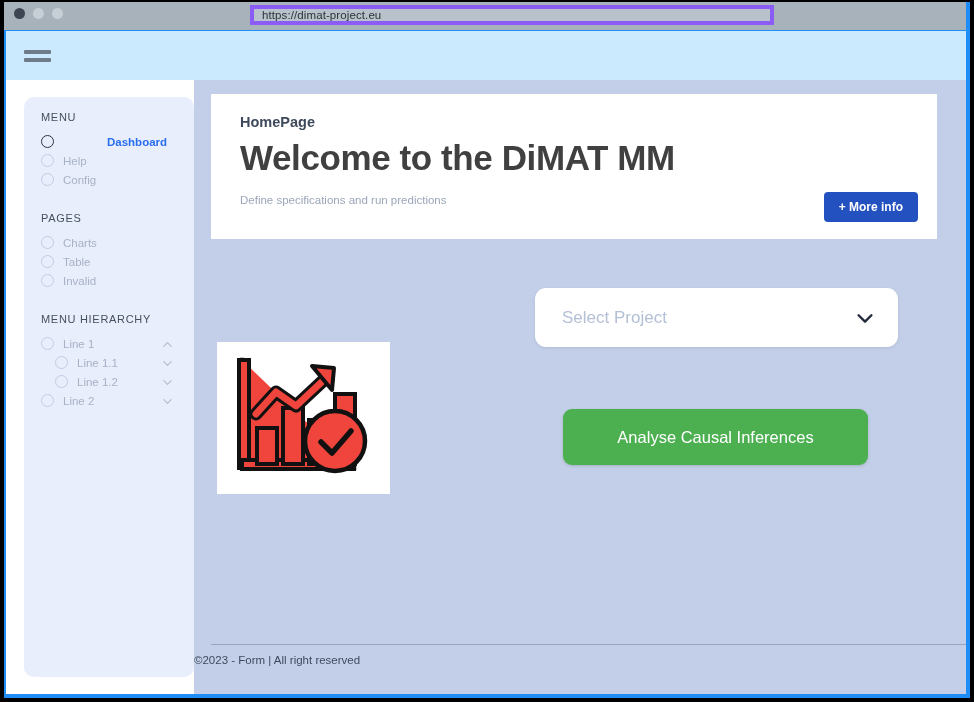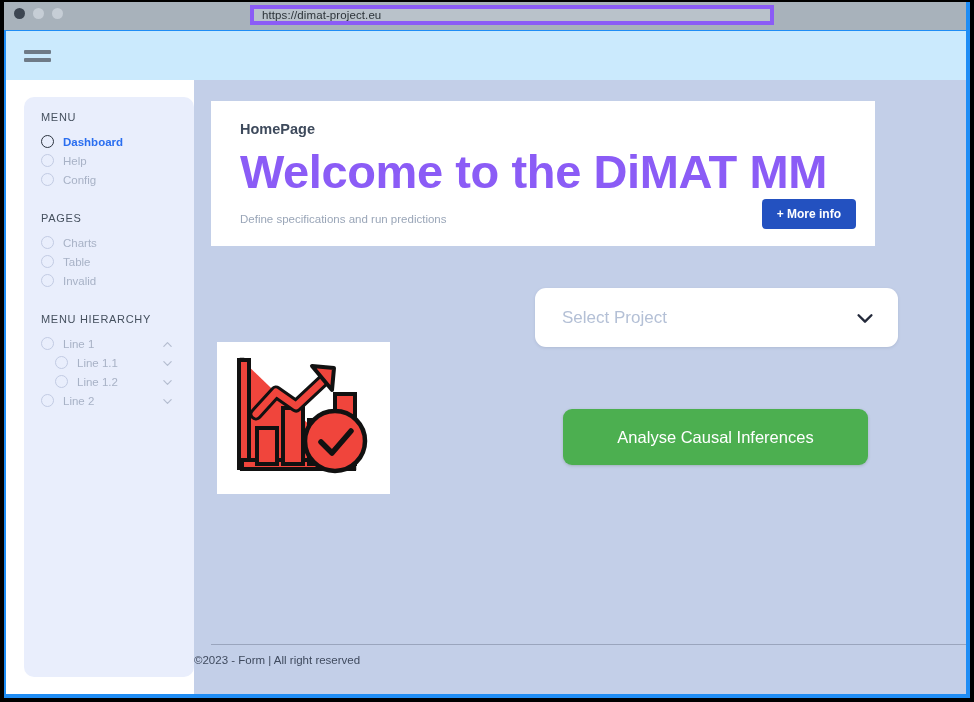--- a/index.html
+++ b/index.html
@@ -156,20 +156,21 @@
   }
   .nav-item.active .nav-circle { border-color: #2c3440; }
   .nav-label {
     font-size: 11.5px;
     color: #a8b2c6;
     white-space: nowrap;
   }
   .nav-item.active .nav-label {
     color: #2a6ef0;
     font-weight: bold;
+    margin-left: 44px;
   }
   .nav-item.indent { padding-left: 31px; }
   .chev {
     position: absolute;
     right: 22px;
     width: 10px; height: 10px;
     color: #b4bdd0;
   }
   .chev svg { display: block; }
 
@@ -178,37 +179,37 @@
     position: absolute;
     left: 188px; top: 0;
     width: 772px;
     height: 614px;
     background: #c3cfe8;
   }
 
   
   #header-card {
     position: absolute;
-    left: 17px; top: 21px;
-    width: 664px;
+    left: 17px; top: 14px;
+    width: 726px;
     height: 145px;
     background: #ffffff;
     box-sizing: border-box;
     padding: 20px 30px 0 29px;
   }
   #page-title {
     font-size: 14.5px;
     font-weight: bold;
     color: #3e4a5c;
     margin: 0 0 10px 0;
   }
   #page-heading {
-    font-size: 47px;
+    font-size: 35px;
     font-weight: bold;
-    color: #8b5cf6;
+    color: #404040;
     margin: 0 0 17px 0;
     letter-spacing: -0.4px;
     line-height: 1.05;
   }
   #page-subtitle {
     font-size: 11.5px;
     color: #9aa6b8;
     margin: 0;
   }
   #more-info-btn {

